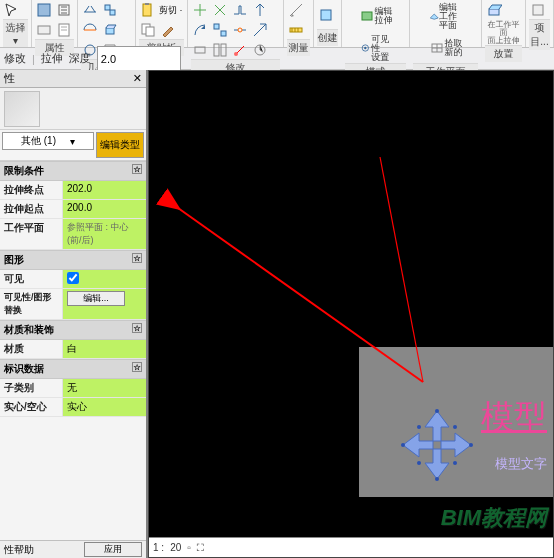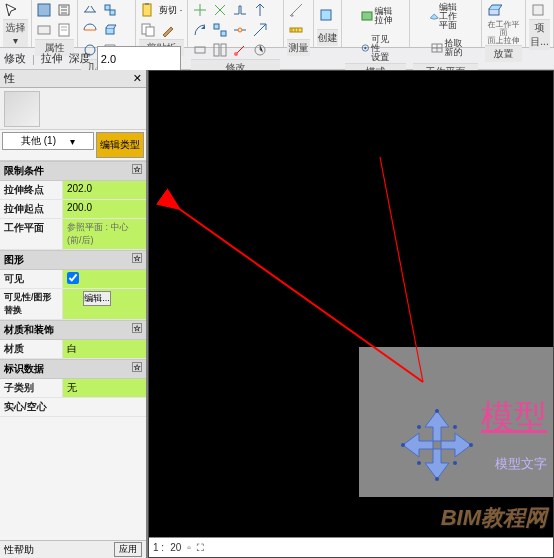--- a/index.html
+++ b/index.html
@@ -28,32 +28,32 @@
 .props-preview { height: 42px; background: #f0f0f0; display: flex; align-items: center; padding: 4px; border-bottom: 1px solid #d0d0d0; }
 .preview-thumb { width: 36px; height: 36px; background: linear-gradient(135deg, #d8d8d8, #f0f0f0); border: 1px solid #c0c0c0; }
 .props-selector { display: flex; padding: 2px; gap: 2px; border-bottom: 1px solid #d0d0d0; }
 .sel-combo { flex: 1; height: 18px; border: 1px solid #999; background: #fff; font-size: 10px; padding: 0 18px; display: flex; align-items: center; }
 .sel-btn { width: 48px; height: 26px; border: 1px solid #999; background: #eab308; font-size: 10px; cursor: pointer; }
 .props-grid { flex: 1; overflow-y: auto; font-size: 10px; }
 .pg-head { background: #d8d8d8; padding: 2px 4px; font-weight: bold; border-top: 1px solid #c8c8c8; border-bottom: 1px solid #c8c8c8; display: flex; justify-content: space-between; }
 .pg-row { display: flex; border-bottom: 1px solid #e4e4e4; }
 .pg-k { width: 62px; padding: 2px 4px; color: #222; font-weight: bold; }
 .pg-v { flex: 1; padding: 2px 4px; background: #bef264; border-left: 1px solid #e0e0e0; }
-.pg-btn { width: 28px; font-size: 9px; border: 1px solid #888; background: #eee; cursor: pointer; margin-left: 16px; }
+.pg-btn { width: 58px; font-size: 9px; border: 1px solid #888; background: #eee; cursor: pointer; }
 .pg-chk { width: 12px; height: 12px; }
 .apply { height: 18px; background: #eee; border-top: 1px solid #c0c0c0; font-size: 10px; display: flex; align-items: center; justify-content: space-between; padding: 0 4px; gap: 24px; }
 
 
 .viewport { flex: 1; background: #000; position: relative; border: 1px solid #444; }
 .canvas { position: absolute; top: 0; left: 0; right: 0; bottom: 20px; background: #000; }
 .overlay-box { position: absolute; right: 0; bottom: 40px; width: 194px; height: 150px; background: rgba(155,155,155,0.88); padding: 10px; }
 .ov-title { color: #ec4899; font-size: 33px; font-weight: 300; position: absolute; top: 48px; right: 6px; text-decoration: underline; }
 .ov-sub { color: #c4b5fd; font-size: 13px; position: absolute; bottom: 24px; right: 6px; }
 .ov-icon { position: absolute; left: 38px; top: 58px; width: 80px; height: 80px; }
-.watermark { position: absolute; right: 6px; bottom: 4px; color: #fdba74; font-size: 22px; font-weight: bold; font-style: italic; opacity: 0.5; text-shadow: 1px 1px 0 #222; }
+.watermark { position: absolute; right: 6px; bottom: 4px; color: #22c55e; font-size: 22px; font-weight: bold; font-style: italic; opacity: 0.5; text-shadow: 1px 1px 0 #222; }
 .arrow-svg { position: absolute; top: 0; left: 0; pointer-events: none; }
 .viewctrl { position: absolute; bottom: 0; left: 0; right: 0; height: 20px; background: #fff; border-top: 1px solid #888; display: flex; align-items: center; font-size: 10px; padding: 0 4px; gap: 6px; color: #333; }
 .close-x { cursor: pointer; font-size: 11px; }
 .hd-bx { width: 10px; height: 10px; border: 1px solid #888; display: flex; align-items: center; justify-content: center; font-size: 8px; }
 </style>
 </head>
 <body>
 
 <div class="ribbon">
   <div class="ribbon-group" style="width:32px">
@@ -386,20 +386,21 @@
       <div class="pg-head">
           <span>标识数据</span>
           <span class="hd-bx">☆</span>
         </div>
       <div class="pg-row">
           <div class="pg-k">子类别</div>
           <div class="pg-v">无</div>
         </div>
       <div class="pg-row">
           <div class="pg-k">实心/空心</div>
+          <div class="pg-v">实心</div>
         </div>
     </div>
     <div class="apply">
       <span>性帮助</span>
       <button class="pg-btn">应用</button>
     </div>
   </div>
 
   <div class="viewport">
     <div class="canvas">

